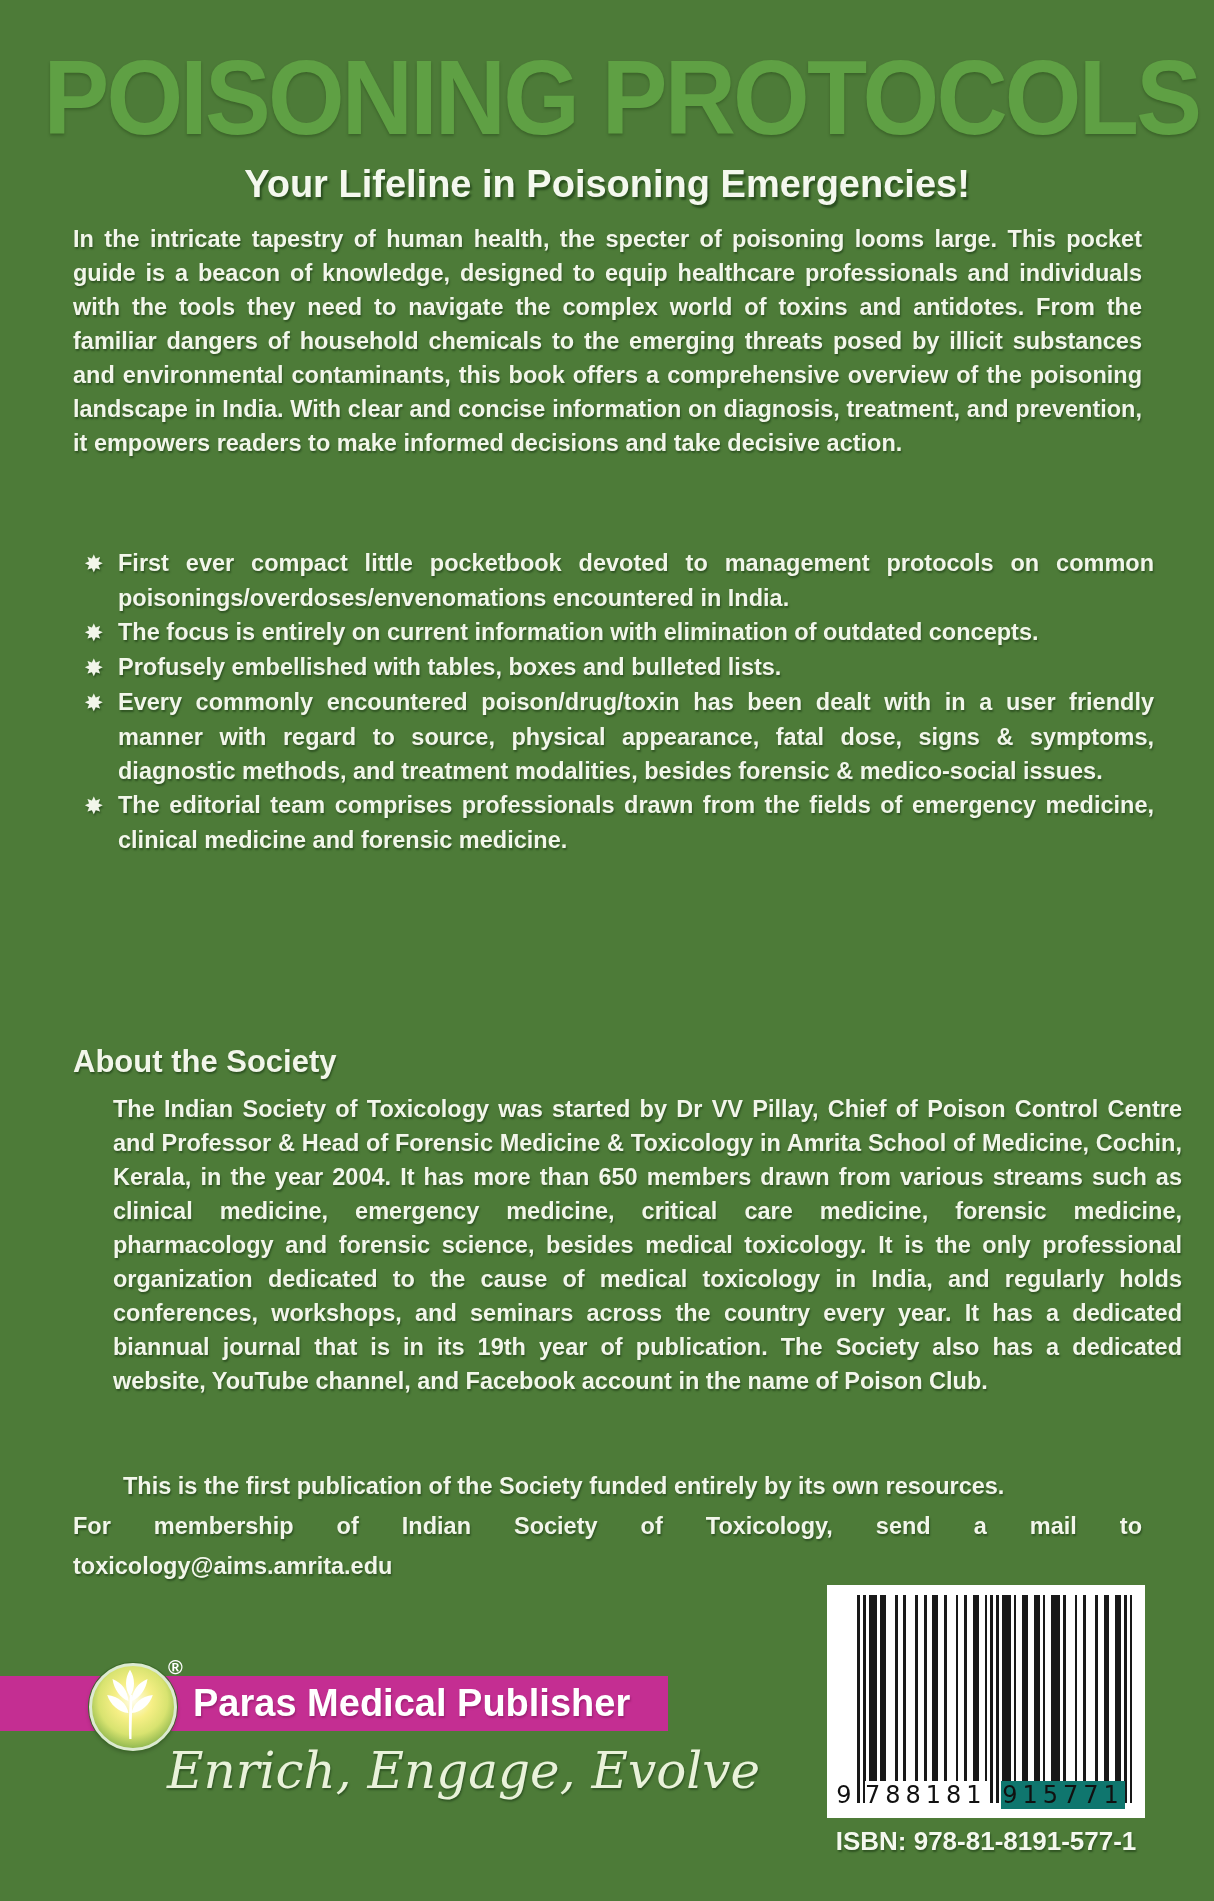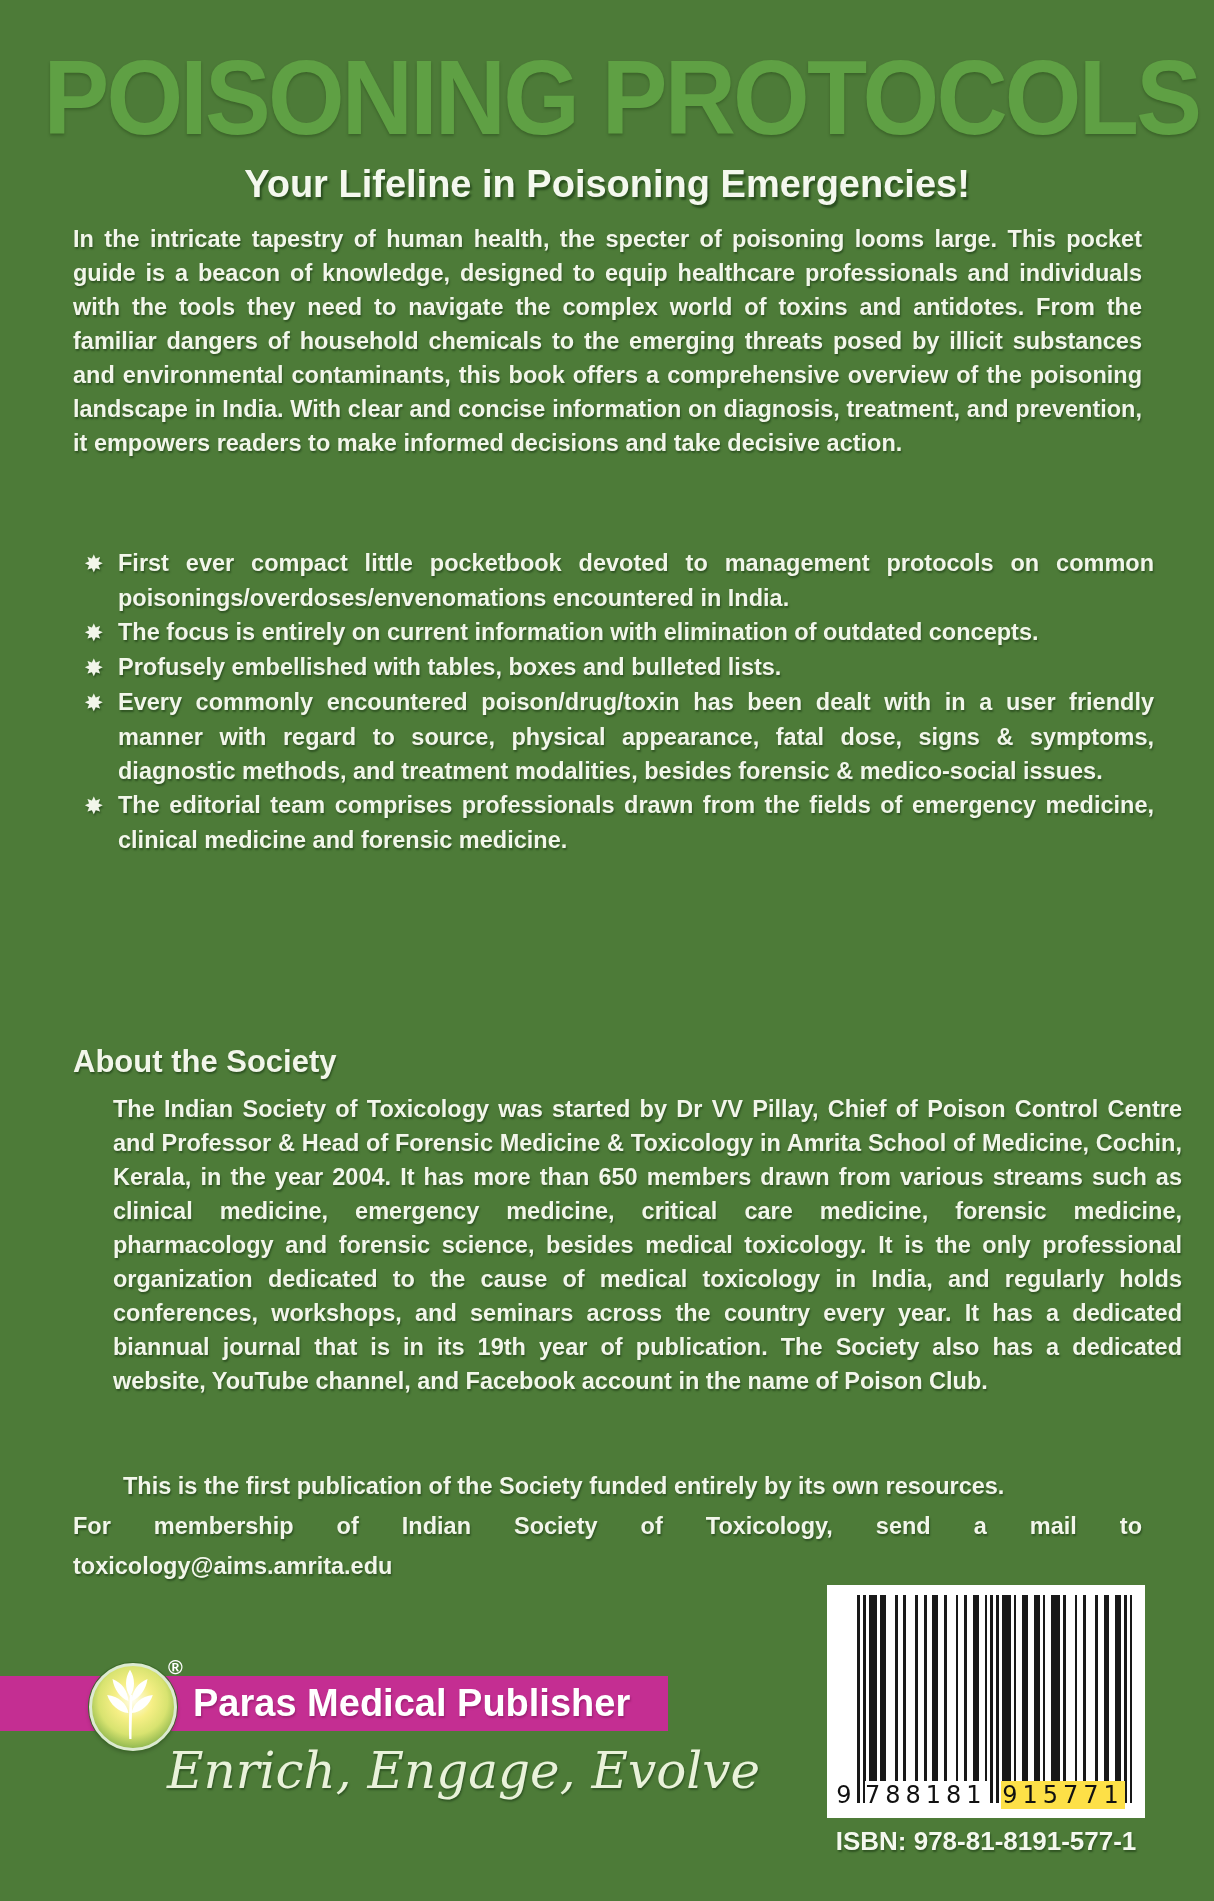--- a/index.html
+++ b/index.html
@@ -99,21 +99,21 @@
   }
   .bar{position:absolute;top:0;height:186px;background:#181818;}
   .bar.tall{height:208px;}
   .bc-digit{
     position:absolute;
     font-family:"DejaVu Sans",sans-serif;
     font-size:24px;color:#111;top:196px;
   }
   .bc-d0{left:4px;width:26px;text-align:center;}
   .bc-d1{left:38px;width:122px;text-align:left;letter-spacing:5px;background:#fff;}
-  .bc-d2{left:174px;width:124px;text-align:center;letter-spacing:5px;background:#fde047;}
+  .bc-d2{left:174px;width:124px;text-align:center;letter-spacing:5px;background:#0f766e;}
   .isbn{
     position:absolute;top:1826px;left:817px;width:338px;
     text-align:center;
     font-size:26px;font-weight:bold;color:#f4f8ee;
     text-shadow:1px 2px 2px rgba(20,50,15,.55);
     white-space:nowrap;
   }
 </style>
 </head>
 <body>

